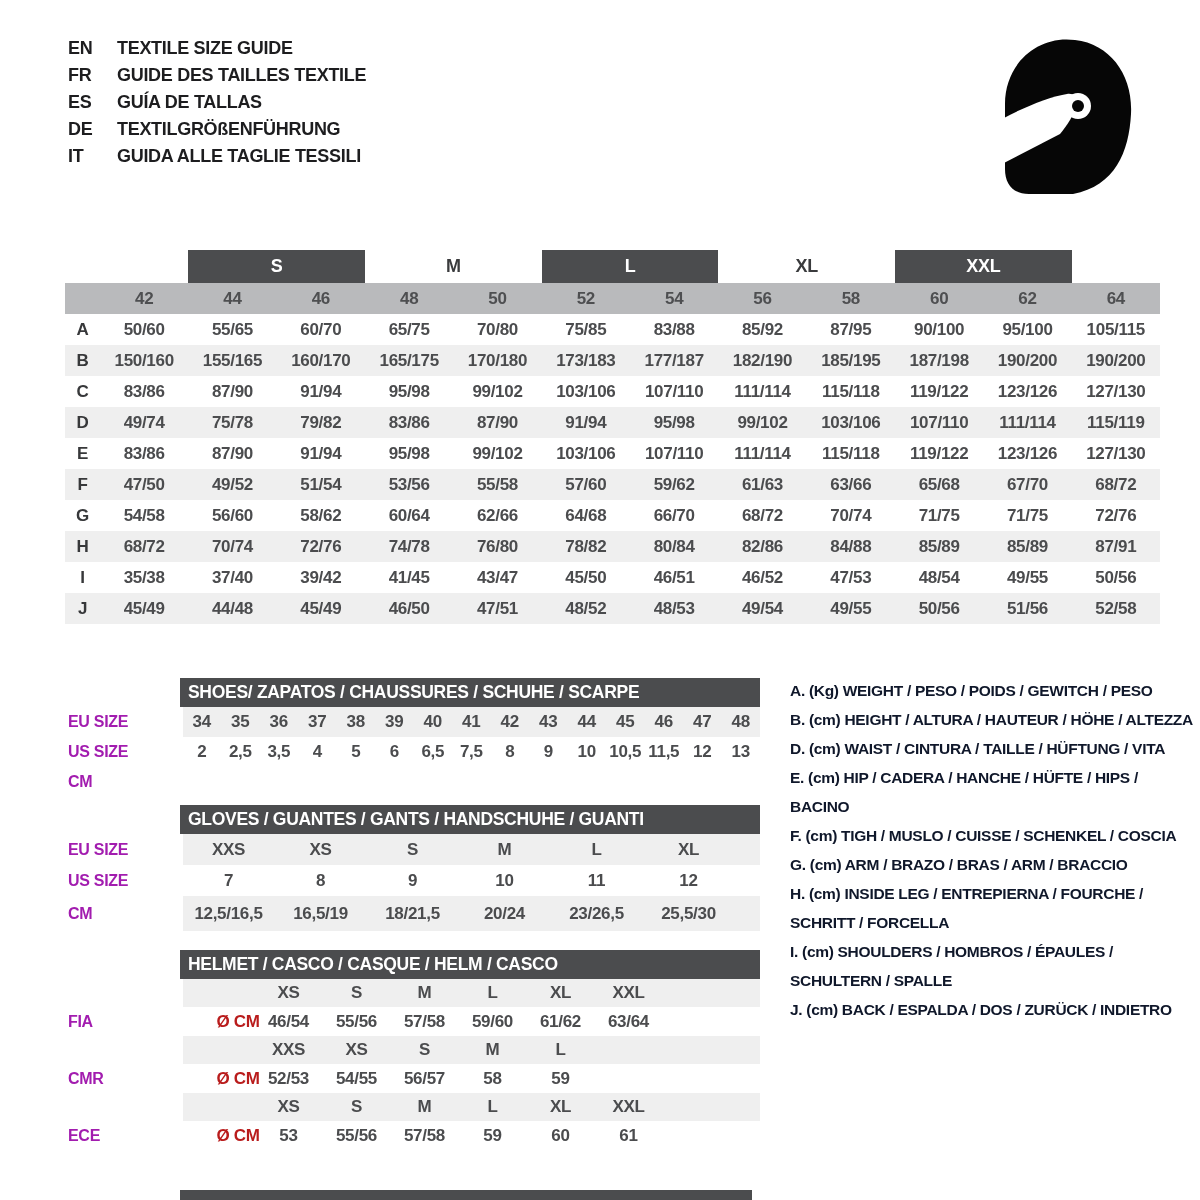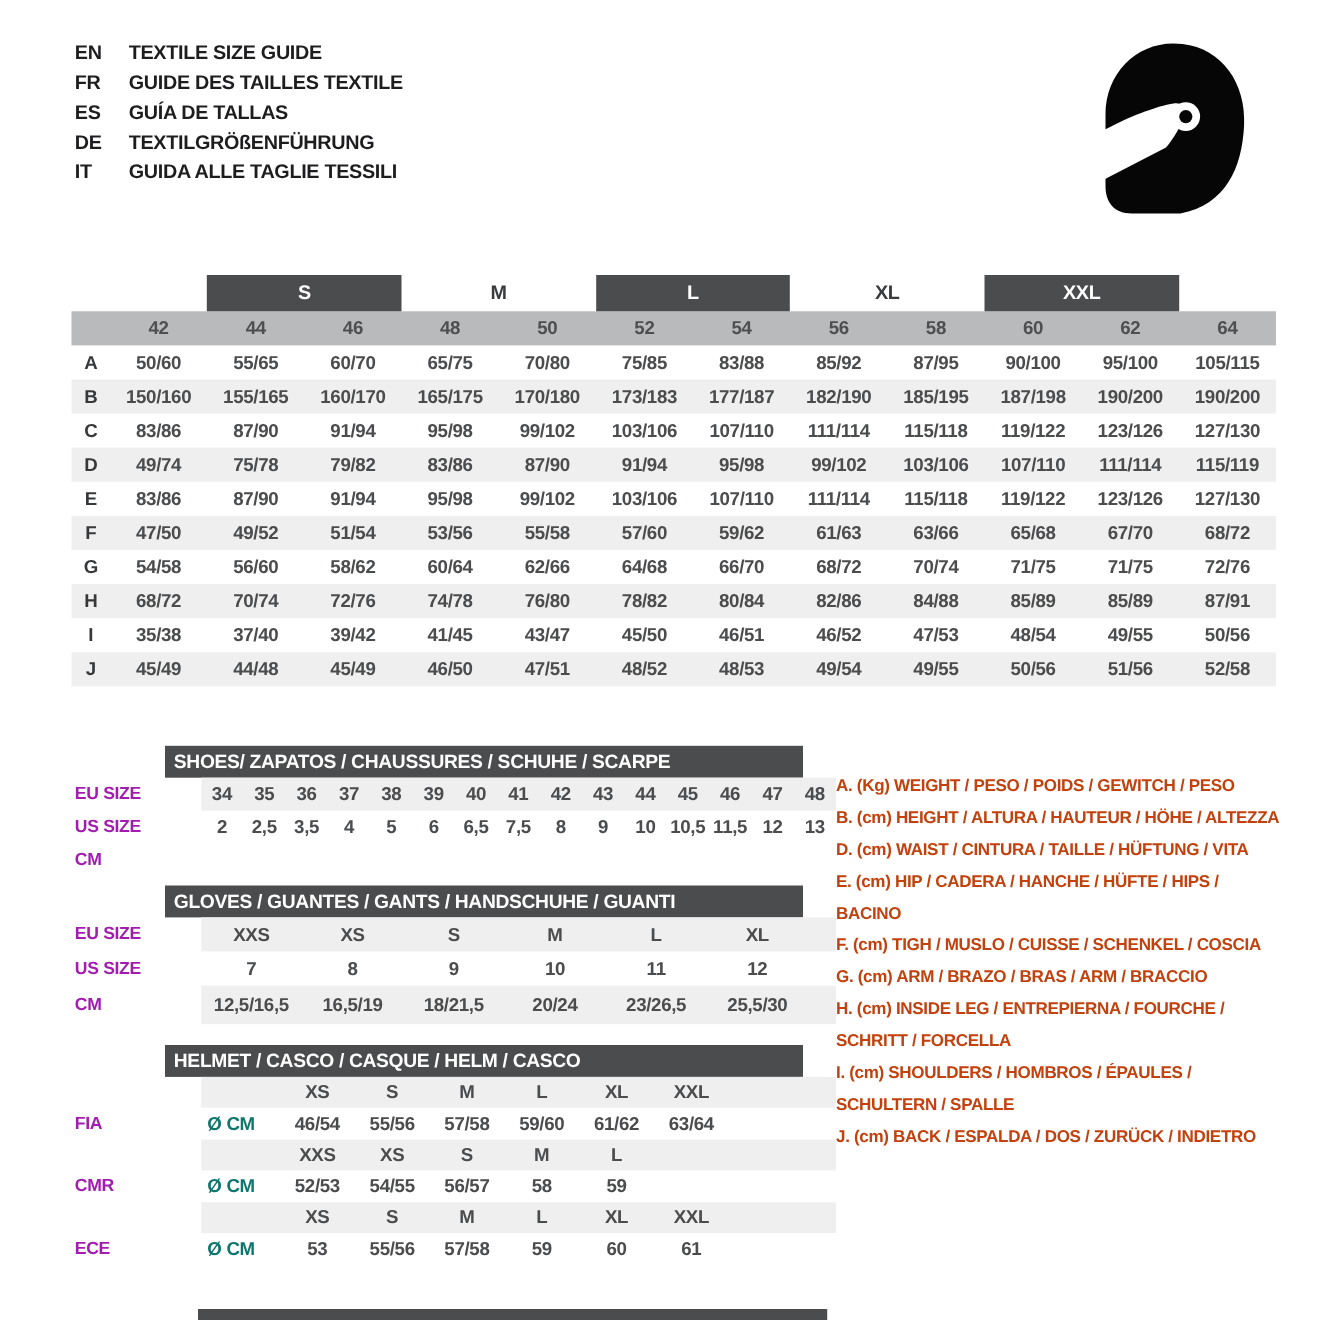--- a/index.html
+++ b/index.html
@@ -23,42 +23,42 @@
   .group-cell.boxed{background:#4b4c4e;color:#fff;}
   .num-row{height:31px;background:#b9babc;}
   .num-cell{display:flex;align-items:center;justify-content:center;font-size:17px;color:#4e4f51;}
   .body-row{height:31px;}
   .body-row.striped{background:#efefef;}
   .row-label{display:flex;align-items:center;justify-content:center;font-size:17px;color:#37383a;}
   .val-cell{display:flex;align-items:center;justify-content:center;font-size:17px;color:#4b4c4e;white-space:nowrap;}
 
   
   .sec{position:absolute;left:65px;width:695px;}
-  .sec-bar{margin-left:85px;width:572px;height:29px;background:#4b4c4e;color:#fff;
+  .sec-bar{margin-left:115px;width:572px;height:29px;background:#4b4c4e;color:#fff;
            display:flex;align-items:center;padding-left:8px;font-size:17.5px;white-space:nowrap;}
   .sec-row{display:flex;}
   .sec-label{width:115px;display:flex;align-items:center;font-size:16px;color:#a21caf;padding-left:3px;}
   .strip{width:580px;display:grid;}
   .strip.shaded{background:#efefef;}
   .cols15{grid-template-columns:repeat(15,1fr);}
   .cols6g{grid-template-columns:repeat(6,92px);}
   .helmet-grid{grid-template-columns:72px repeat(6,68px);}
   .cell{display:flex;align-items:center;justify-content:center;font-size:17px;color:#4b4c4e;white-space:nowrap;}
-  .cell.unit{justify-content:flex-start;padding-left:6px;color:#0f766e;}
+  .cell.unit{justify-content:flex-start;padding-left:6px;color:#b91c1c;margin-left:28px;}
   .shoes-sec{top:678px;}
   .shoes-sec .sec-row{height:30px;}
   .gloves-sec{top:805px;}
   .gloves-sec .sec-row{height:31px;}
   .gloves-sec .sec-row.tall{height:35px;}
   .helmet-sec{top:950px;}
   .helmet-sec .size-row{height:28px;}
   .helmet-sec .val-row{height:29px;}
 
   
-  .legend{position:absolute;left:760px;top:676px;width:404px;font-size:15.5px;color:#c2410c;line-height:29px;margin-top:24px;}
+  .legend{position:absolute;left:790px;top:676px;width:404px;font-size:15.5px;color:#0f172a;line-height:29px;}
   .legend-line{min-height:29px;}
 
   
   .bottom-bar{position:absolute;left:180px;top:1190px;width:572px;height:10px;background:#4b4c4e;}
 </style>
 </head>
 <body>
 
 <div class="page">
 

